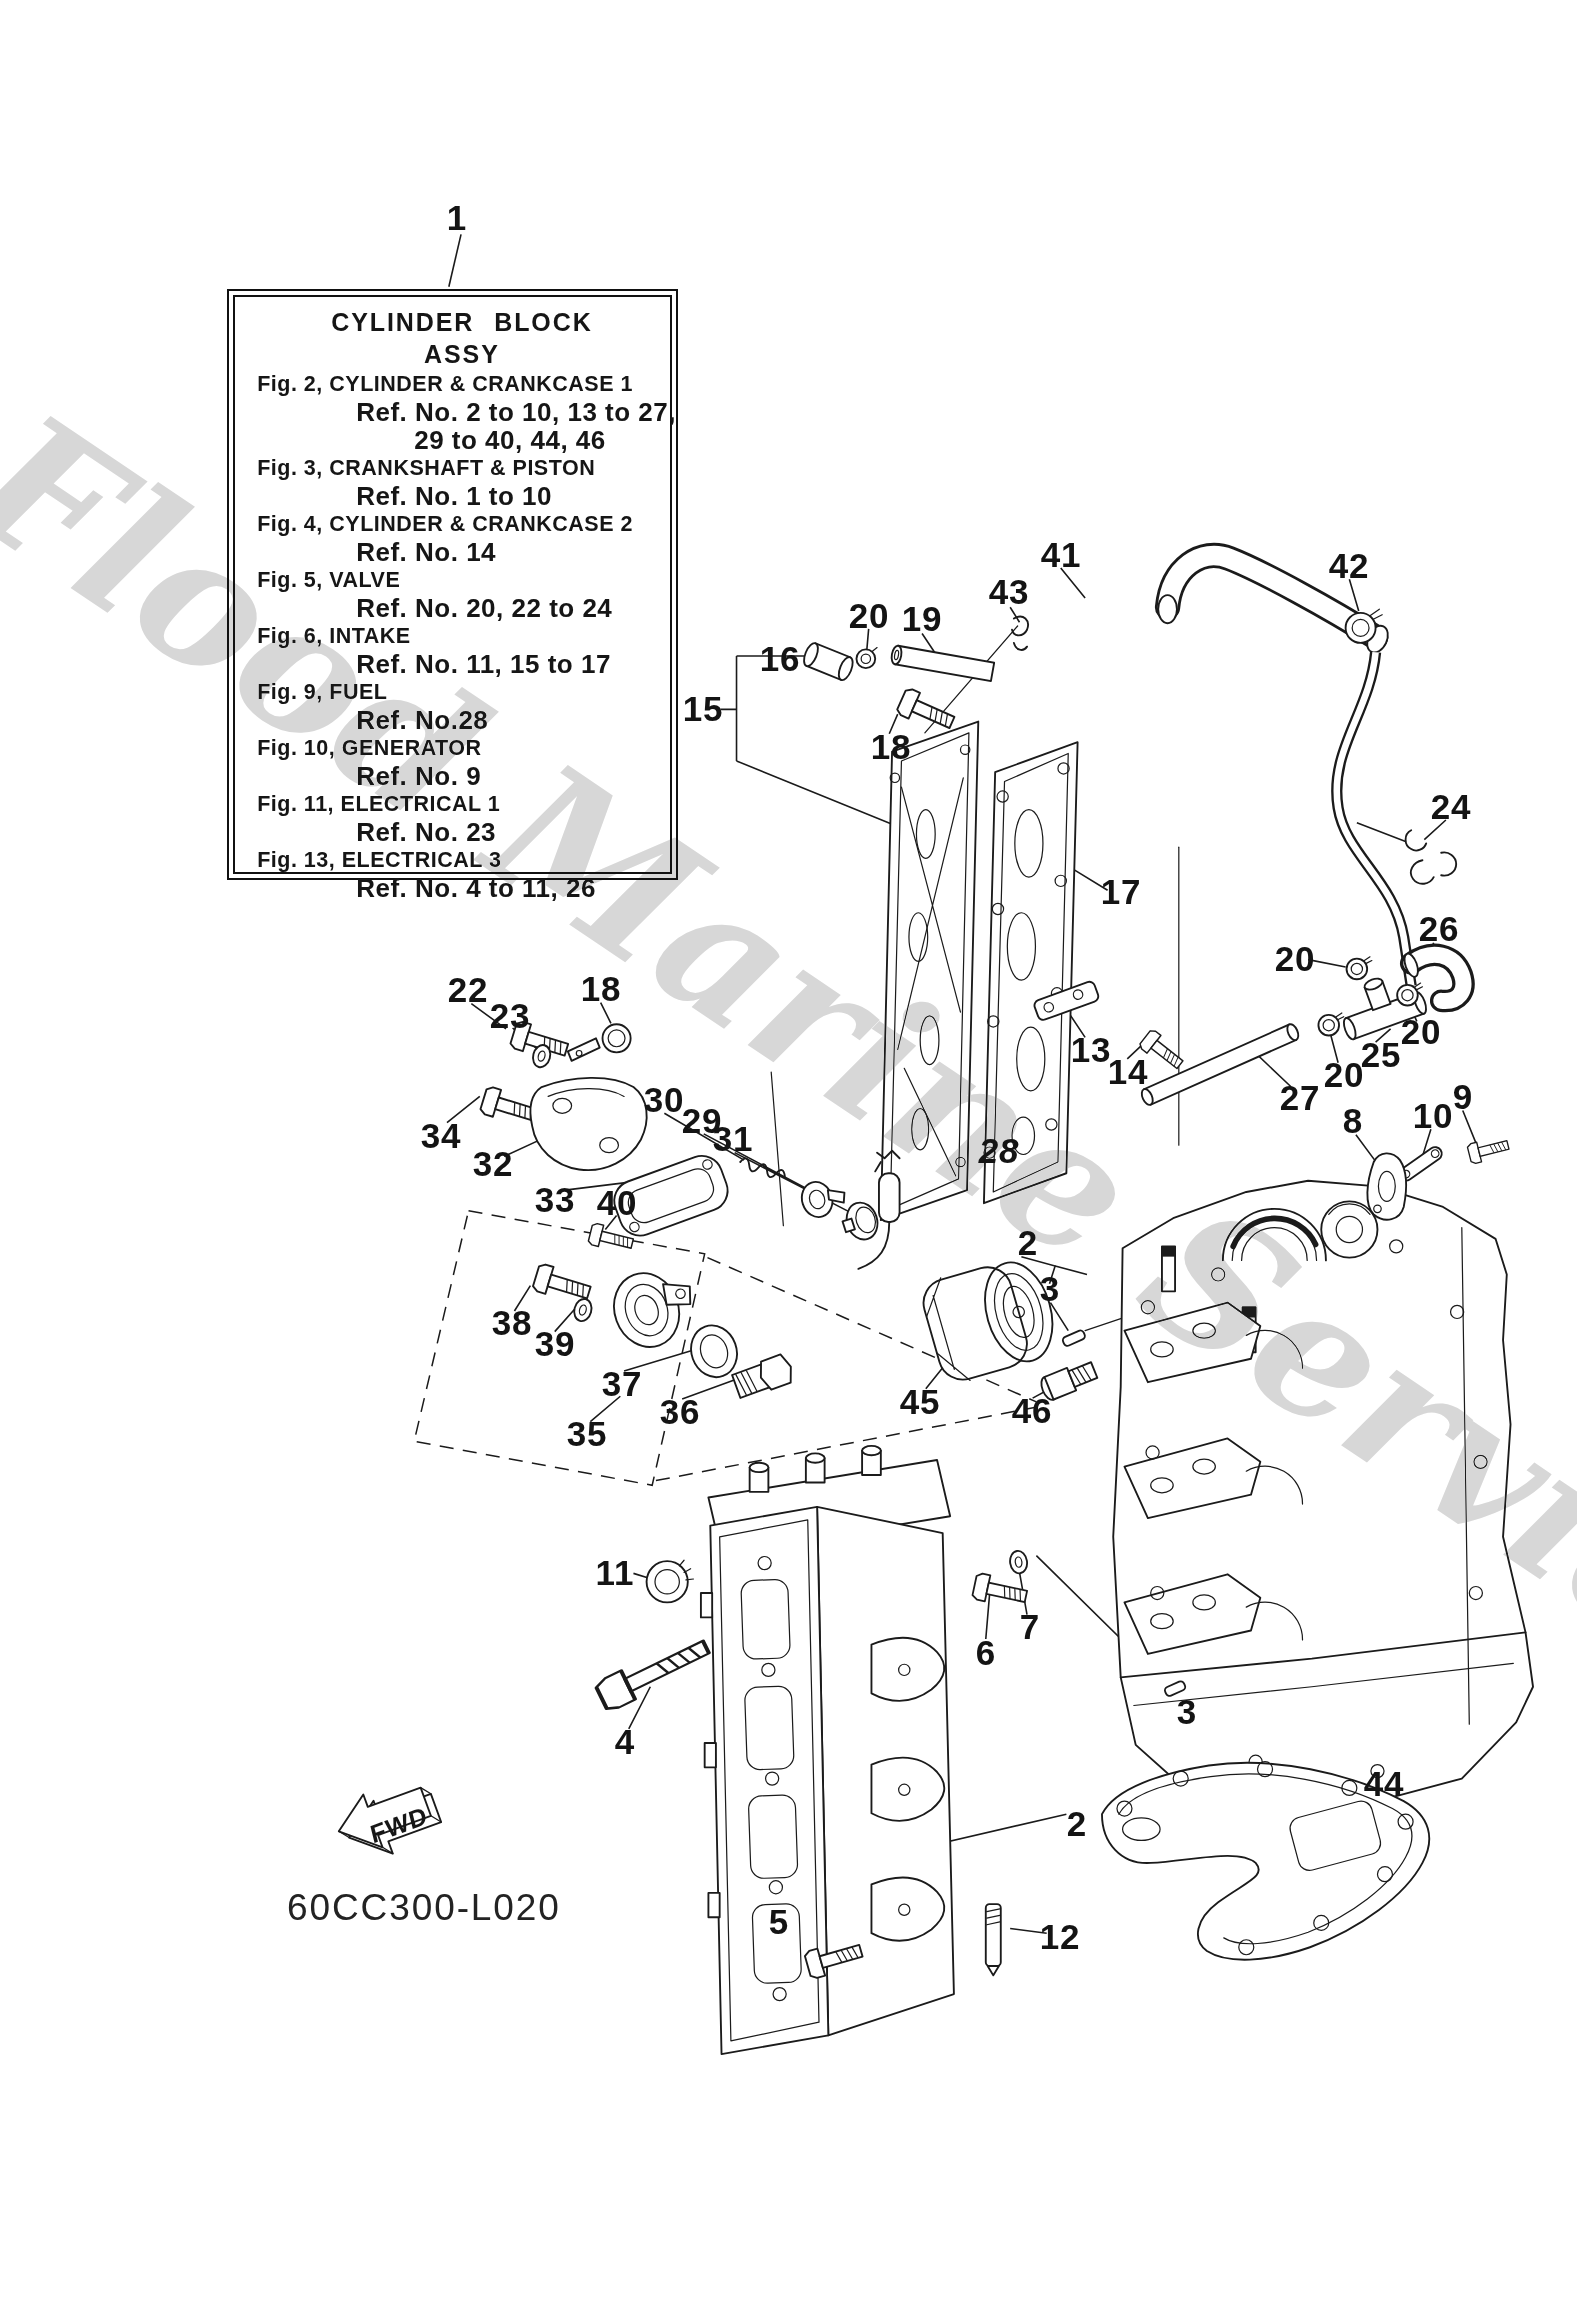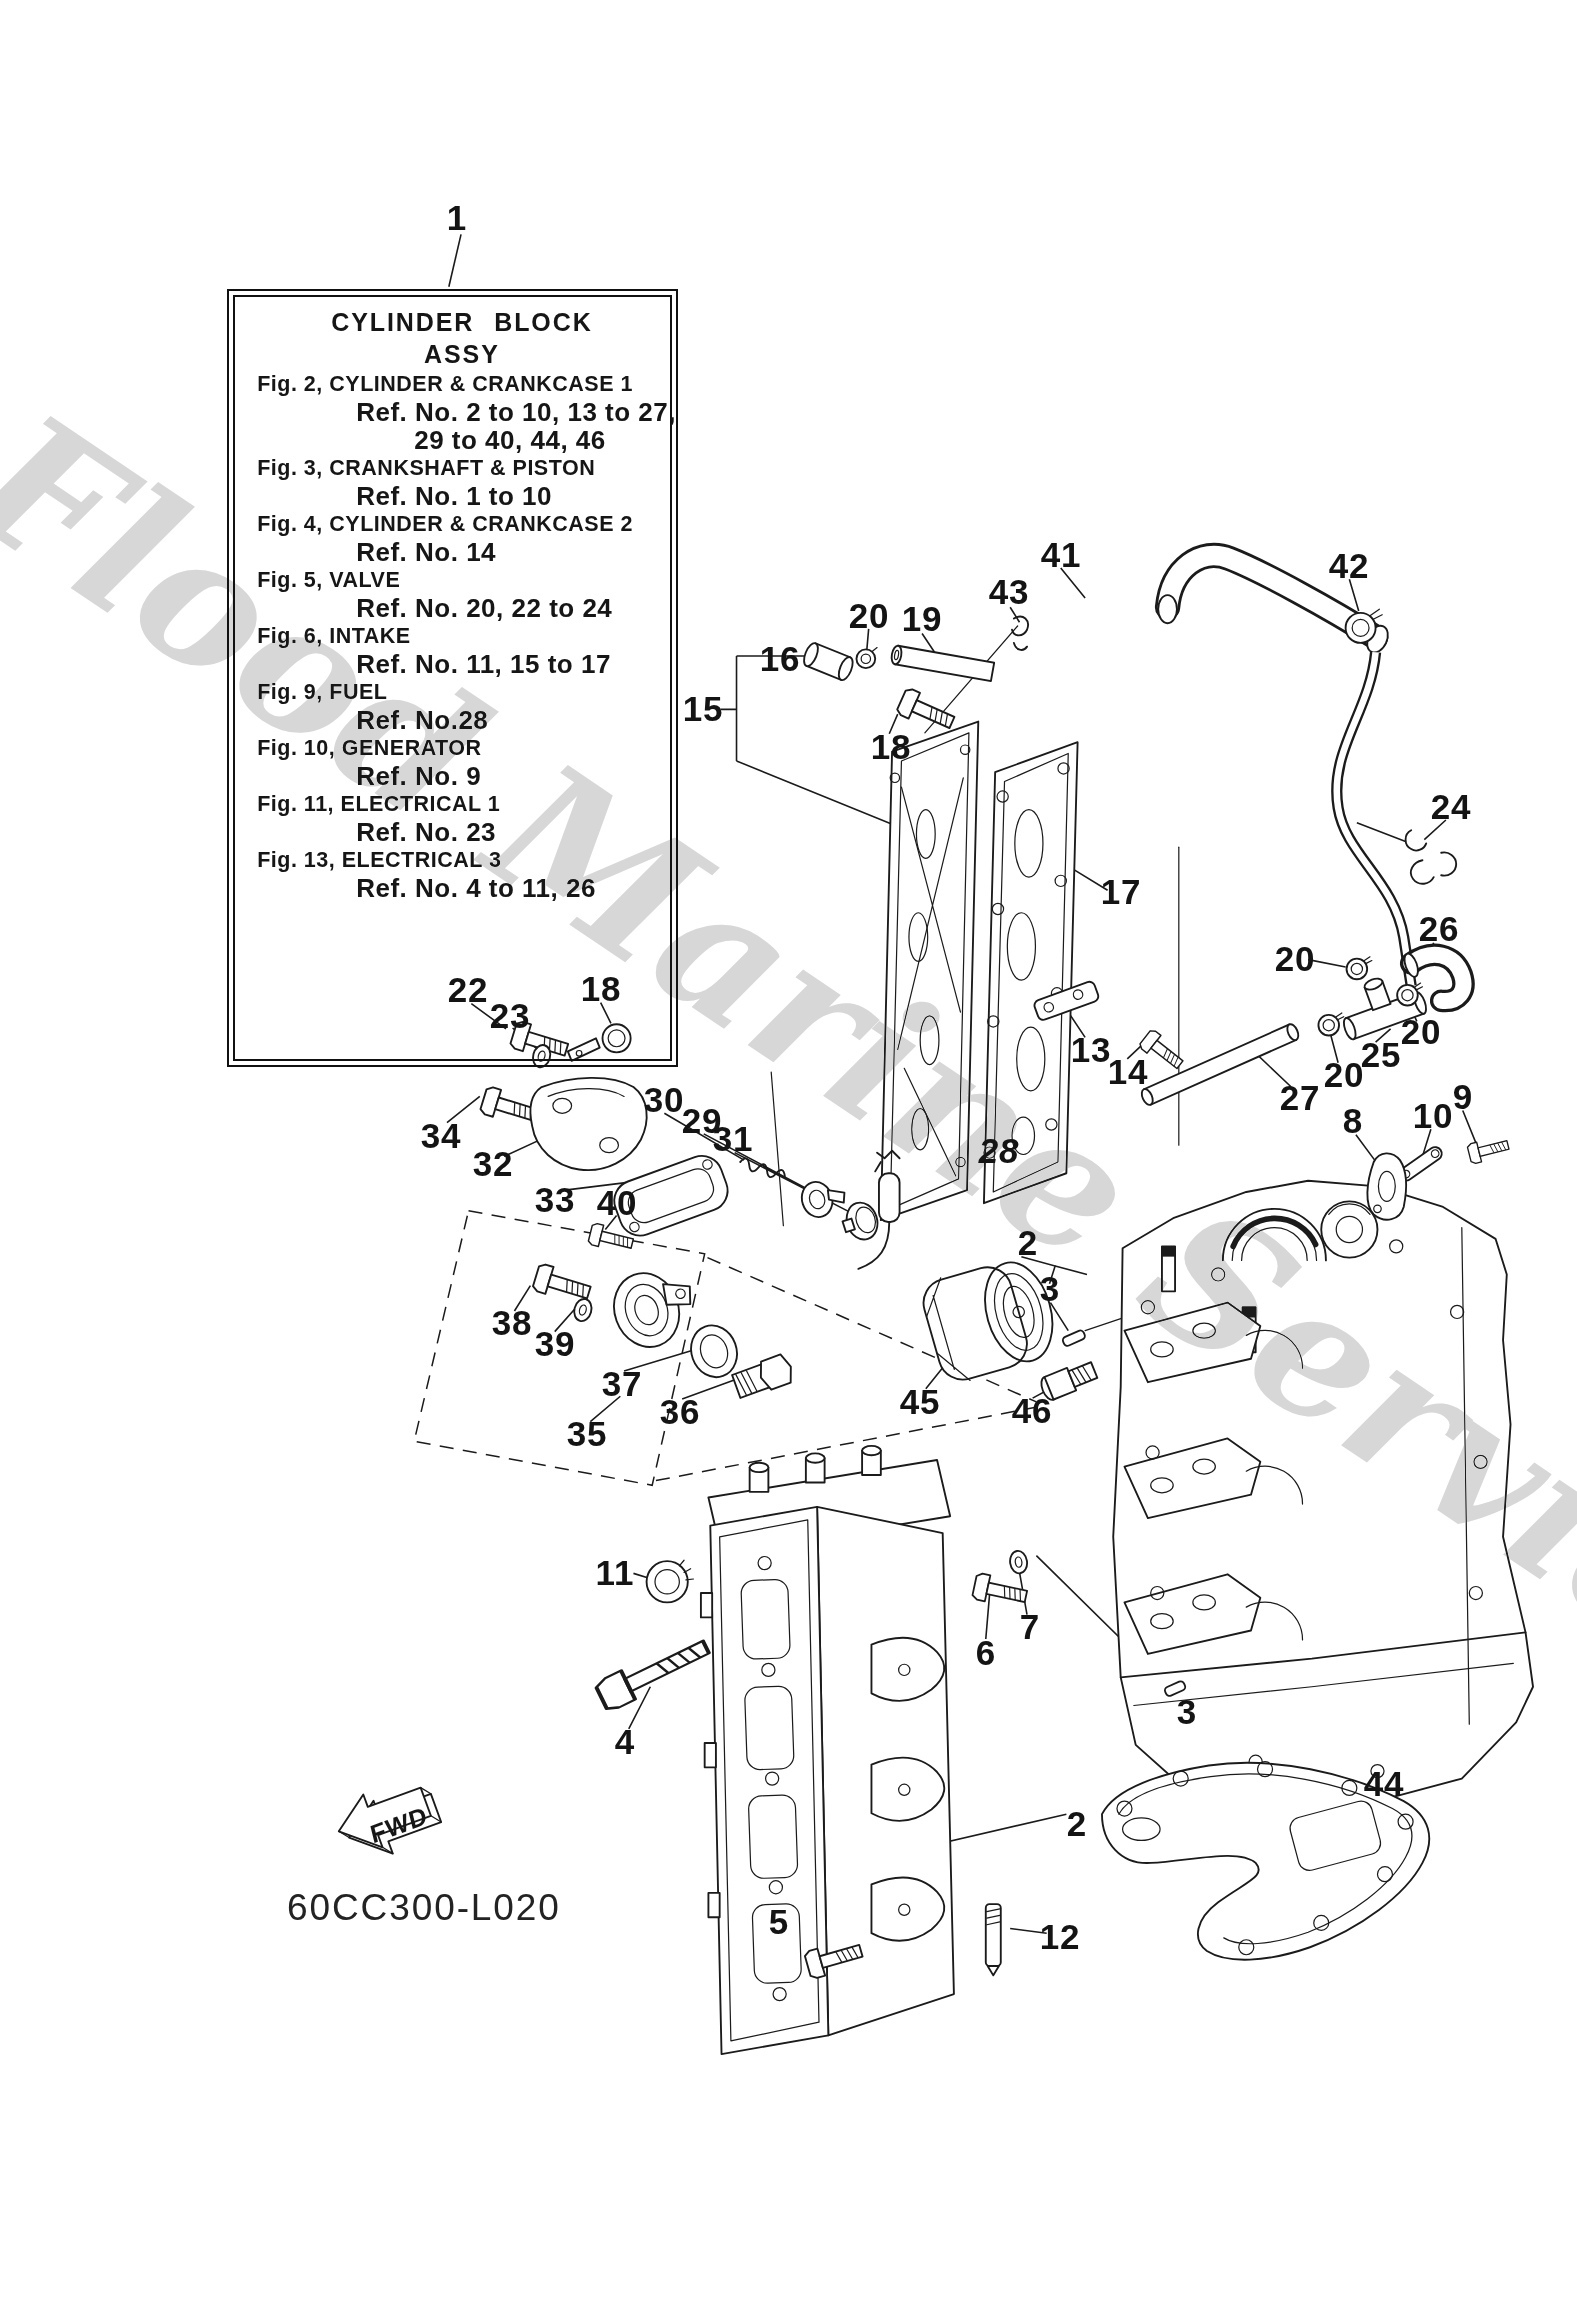--- a/index.html
+++ b/index.html
@@ -6,21 +6,21 @@
   #app{position:relative;width:1578px;height:2324px;background:#fff;overflow:hidden;
        font-family:"Liberation Sans",sans-serif;color:#161616;}
   #diagram-svg{position:absolute;left:0;top:0;z-index:1;}
   #diagram-svg *{vector-effect:none;}
   .ln{stroke:#1b1b1b;stroke-width:2;fill:none;stroke-linecap:round;stroke-linejoin:round;}
   .f{fill:#ffffff;}
   .thin{stroke-width:1.3;}
   .leader{stroke:#1b1b1b;stroke-width:1.7;fill:none;}
   .dash{stroke:#1b1b1b;stroke-width:1.6;fill:none;stroke-dasharray:15 10;}
   .dark{fill:#1b1b1b;}
-  #info-box{position:absolute;left:227px;top:289px;width:451px;height:778px;
+  #info-box{position:absolute;left:227px;top:289px;width:451px;height:591px;
        border:2.8px solid #111;padding:3.7px;box-sizing:border-box;background:transparent;z-index:2;}
   #info-inner{width:100%;height:100%;border:2.8px solid #111;box-sizing:border-box;
        padding:9.4px 3.7px 3.7px 22.5px;}
   .box-title{text-align:center;font-weight:700;font-size:25px;line-height:32px;
        letter-spacing:1.9px;word-spacing:11.2px;}
   .fig-line{font-weight:700;font-size:21.5px;line-height:28px;white-space:nowrap;letter-spacing:0.5px;}
   .ref-line{font-weight:700;font-size:26px;line-height:28px;padding-left:99px;white-space:nowrap;letter-spacing:0.5px;}
   .ref-cont{padding-left:157px;}
   #callout-layer{position:absolute;left:0;top:0;width:100%;height:100%;z-index:4;pointer-events:none;}
   .callout{position:absolute;transform:translate(-50%,-50%);font-size:35px;font-weight:700;

